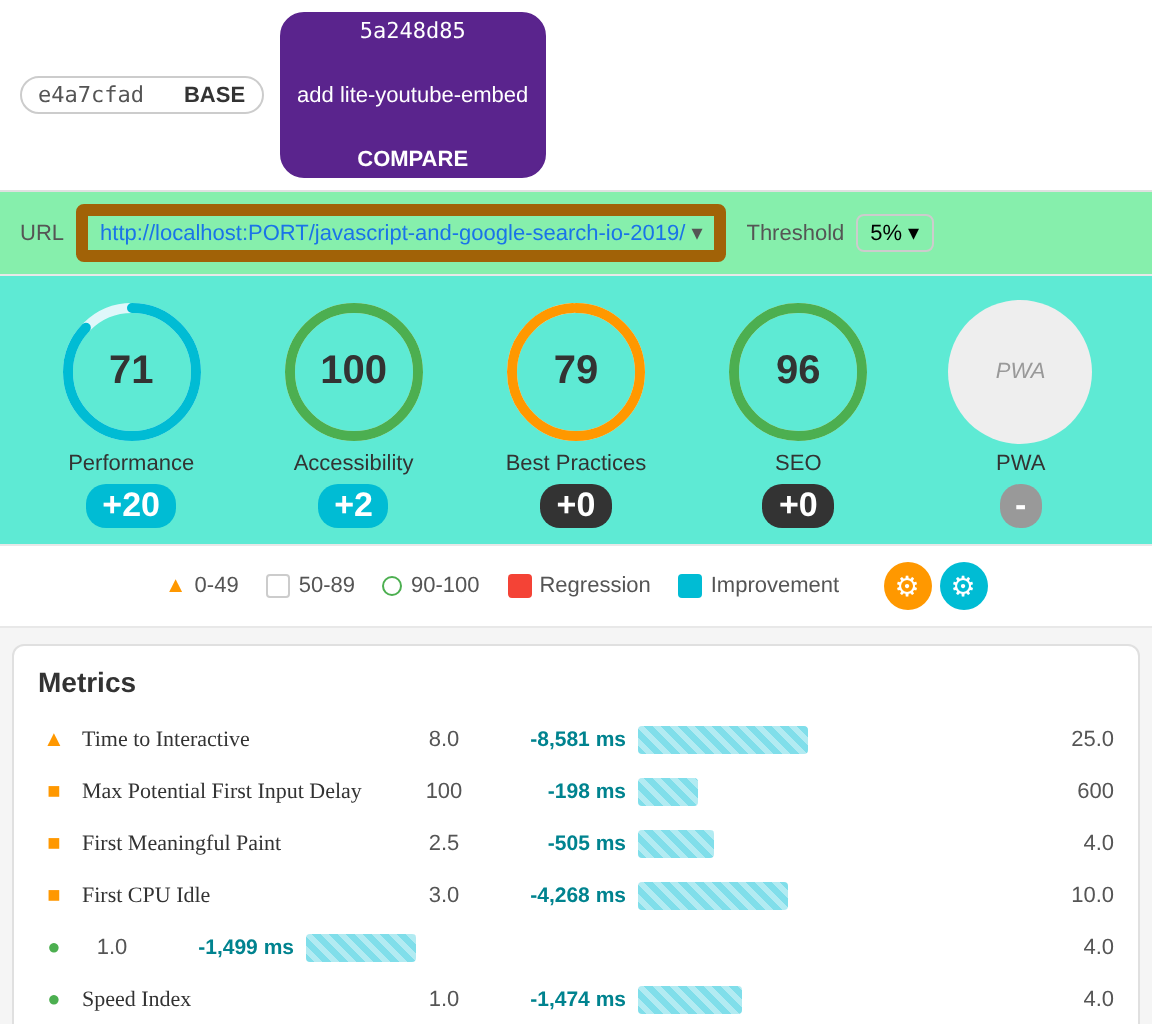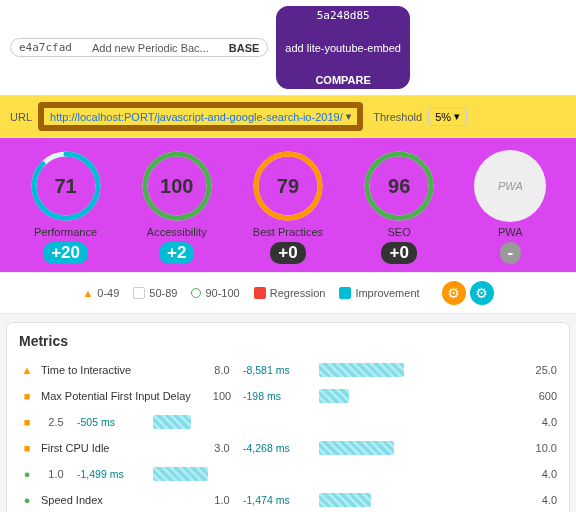--- a/index.html
+++ b/index.html
@@ -31,21 +31,21 @@
     }
     .commit-tag .hash { color: #555; font-family: monospace; }
     .commit-tag .desc { color: #555; }
     .commit-tag .label { font-weight: bold; color: #333; text-align: right; }
     .commit-base { background: #fff; }
     .commit-compare { background: #5a248d; border-color: #5a248d; flex-direction: column; }
     .commit-compare .hash, .commit-compare .desc, .commit-compare .label { color: #fff; }
 
     
     .url-bar {
-      background: #fde047;
+      background: #86efac;
       padding: 6px 10px;
       display: flex;
       align-items: center;
       gap: 6px;
       border-bottom: 1px solid #e8e8e8;
       font-size: 11px;
     }
     .url-label { color: #555; font-weight: 500; }
     .url-value {
       color: #1a73e8;
@@ -62,21 +62,21 @@
       border: 1px solid #ccc;
       border-radius: 4px;
       padding: 2px 6px;
       display: flex;
       align-items: center;
       gap: 3px;
     }
 
     
     .scores-section {
-      background: #d946ef;
+      background: #5eead4;
       padding: 12px 10px 8px;
       display: flex;
       justify-content: space-around;
       align-items: flex-start;
       border-bottom: 1px solid #e8e8e8;
     }
     .score-item {
       display: flex;
       flex-direction: column;
       align-items: center;
@@ -191,26 +191,27 @@
       padding: 0 12px 8px;
     }
     .metric-row {
       display: flex;
       align-items: center;
       padding: 5px 12px;
       gap: 6px;
       font-size: 11px;
     }
     .metric-icon { width: 16px; text-align: center; flex-shrink: 0; }
-    .metric-name { flex: 0 0 160px; color: #333; font-weight: 500; }
+    .metric-name { flex: 0 0 160px; color: #333; font-weight: 500; font-family: Liberation Serif, serif; }
     .metric-base { flex: 0 0 30px; text-align: center; color: #555; }
     .metric-delta {
       flex: 0 0 70px;
+      text-align: right;
       color: #00838f;
-      font-weight: 400;
+      font-weight: 700;
       font-size: 10.5px;
     }
     .metric-bar-container {
       flex: 1;
       height: 16px;
       position: relative;
       display: flex;
       align-items: center;
     }
     .metric-bar {
@@ -228,21 +229,20 @@
     .metric-compare { flex: 0 0 30px; text-align: right; color: #555; }
     .icon-triangle { color: #ff9800; font-size: 11px; }
     .icon-circle { color: #4caf50; font-size: 11px; }
   </style>
 </head>
 <body>
 
 <div class="top-bar">
   <div class="commit-tag commit-base">
     <span class="hash">e4a7cfad</span>
-    <span class="desc">Add new Periodic Bac...</span>
     <span class="label">BASE</span>
   </div>
   <div class="commit-tag commit-compare">
     <span class="hash">5a248d85</span>
     <span class="desc">add lite-youtube-embed</span>
     <span class="label">COMPARE</span>
   </div>
 </div>
 
 <div class="url-bar">
@@ -363,20 +363,21 @@
     <span class="metric-name">Max Potential First Input Delay</span>
     <span class="metric-base">100</span>
     <span class="metric-delta">-198 ms</span>
     <div class="metric-bar-container">
       <div class="metric-bar" style="width:30px"></div>
     </div>
     <span class="metric-compare">600</span>
   </div>
       <div class="metric-row">
     <span class="metric-icon"><span style="color:#ff9800;font-size:11px;">■</span></span>
+    <span class="metric-name">First Meaningful Paint</span>
     <span class="metric-base">2.5</span>
     <span class="metric-delta">-505 ms</span>
     <div class="metric-bar-container">
       <div class="metric-bar" style="width:38px"></div>
     </div>
     <span class="metric-compare">4.0</span>
   </div>
       <div class="metric-row">
     <span class="metric-icon"><span style="color:#ff9800;font-size:11px;">■</span></span>
     <span class="metric-name">First CPU Idle</span>

